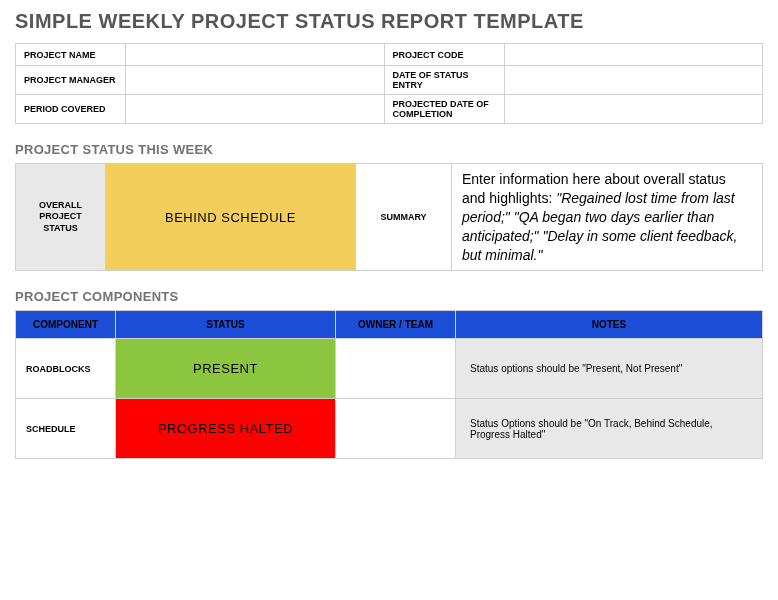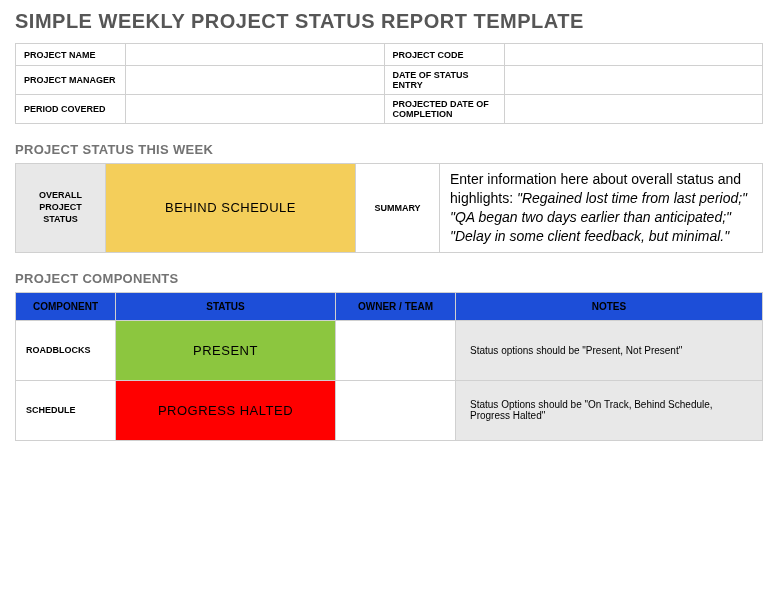--- a/index.html
+++ b/index.html
@@ -61,21 +61,21 @@
     }
     .status-table .status-cell {
       width: 250px;
       background: #f4ce5a;
       text-align: center;
       font-size: 13px;
       letter-spacing: 0.5px;
       color: #000;
     }
     .status-table .summary-label {
-      width: 84px;
+      width: 96px;
       text-align: center;
       font-weight: bold;
       font-size: 9px;
       background: #fff;
     }
     .status-table .summary-text {
       font-size: 14px;
       line-height: 1.35;
       padding: 6px 10px;
     }

